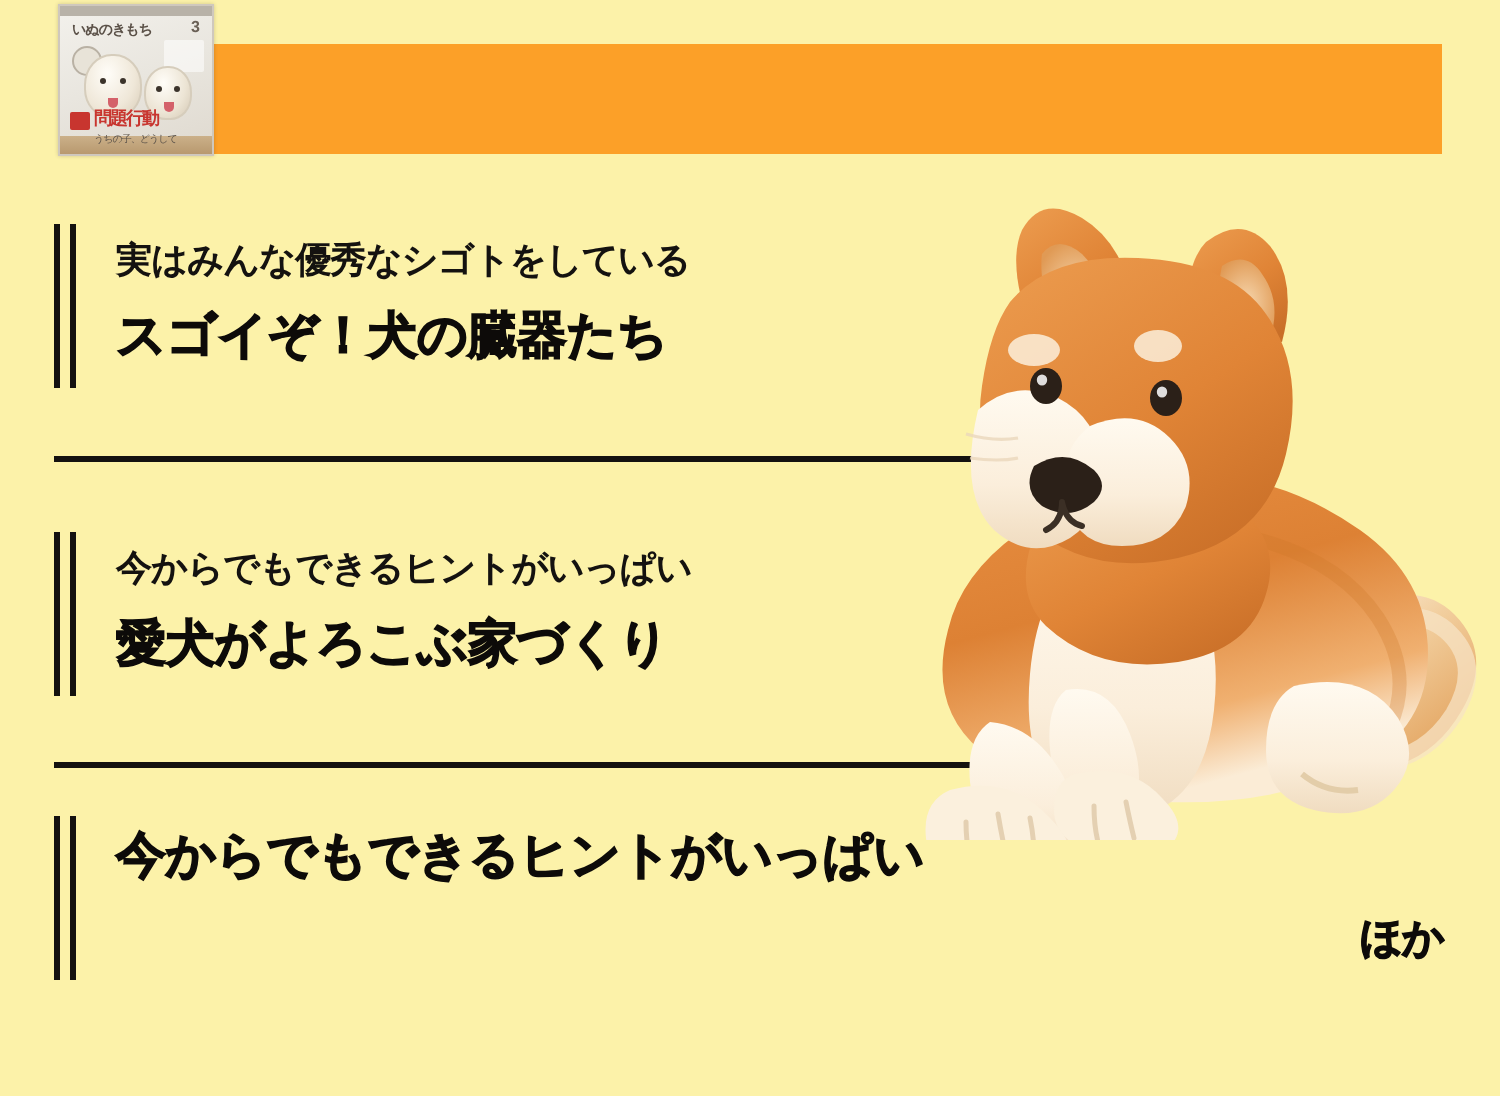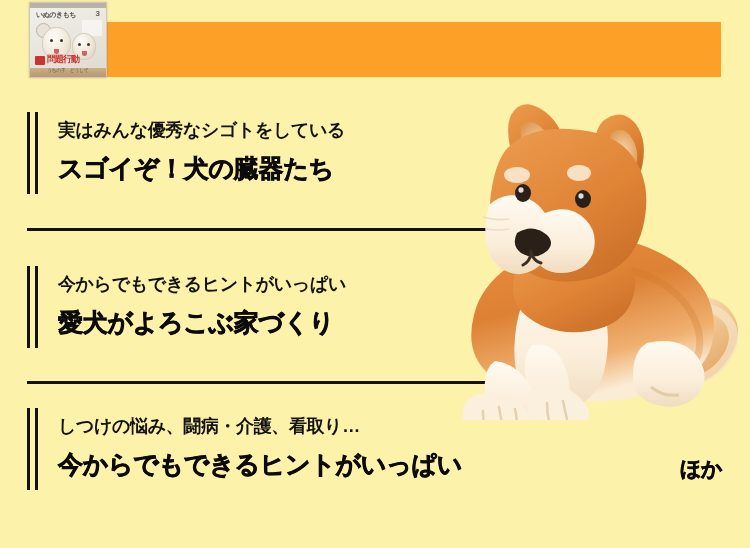--- a/index.html
+++ b/index.html
@@ -228,21 +228,20 @@
   </div>
 
   <div class="divider" style="left:27px;top:381px;width:504px;"></div>
 
   <div class="feature-item" style="top:408px;height:82px;">
     <span class="rule-marks">
         <i class="m1"></i>
         <i class="m2"></i>
       </span>
     <div class="feature-text">
-      <div class="feature-sub">しつけの悩み、闘病・介護、看取り…</div>
       <div class="feature-main">今からでもできるヒントがいっぱい</div>
     </div>
   </div>
 
   <div id="other-label">ほか</div>
 
   <div id="dog-photo">
     <svg viewBox="0 0 295 325" xmlns="http://www.w3.org/2000/svg">
       <defs>
         <linearGradient id="furBody" x1="0" y1="0" x2="0.4" y2="1">

